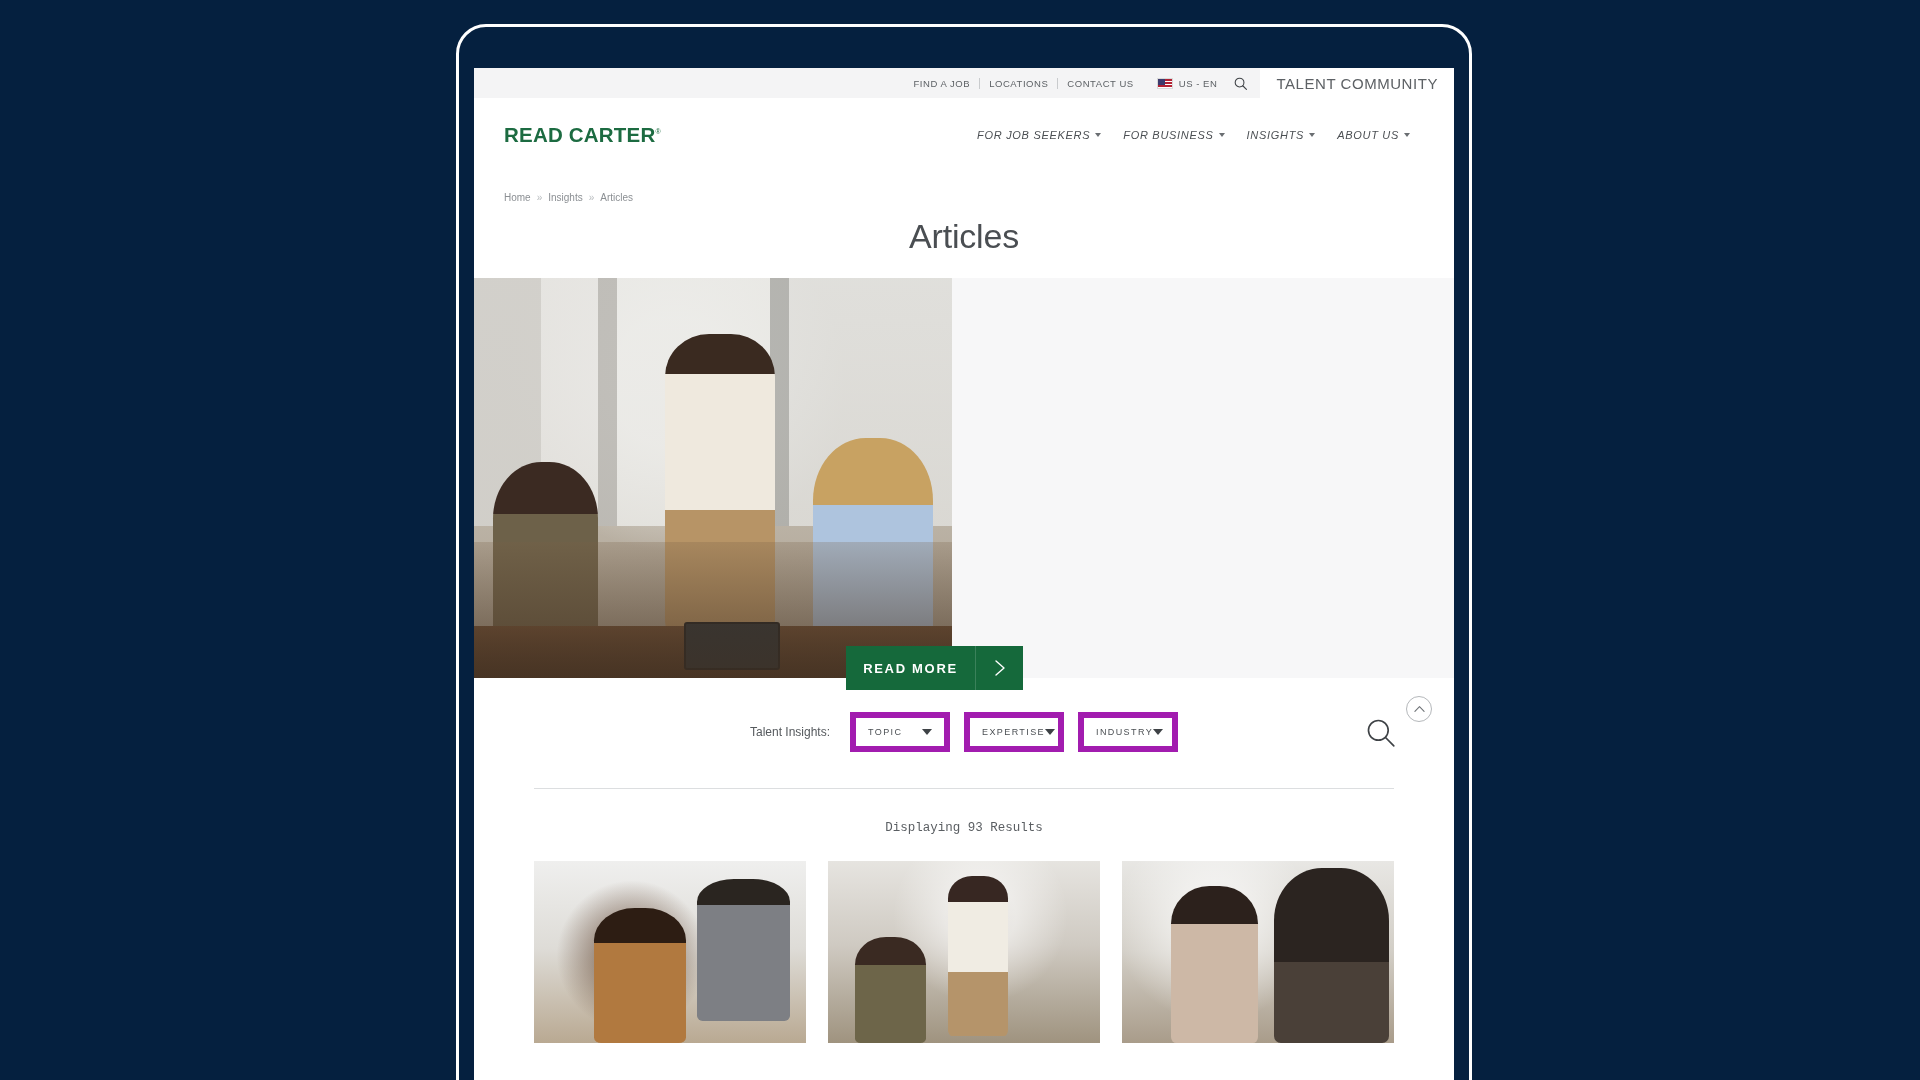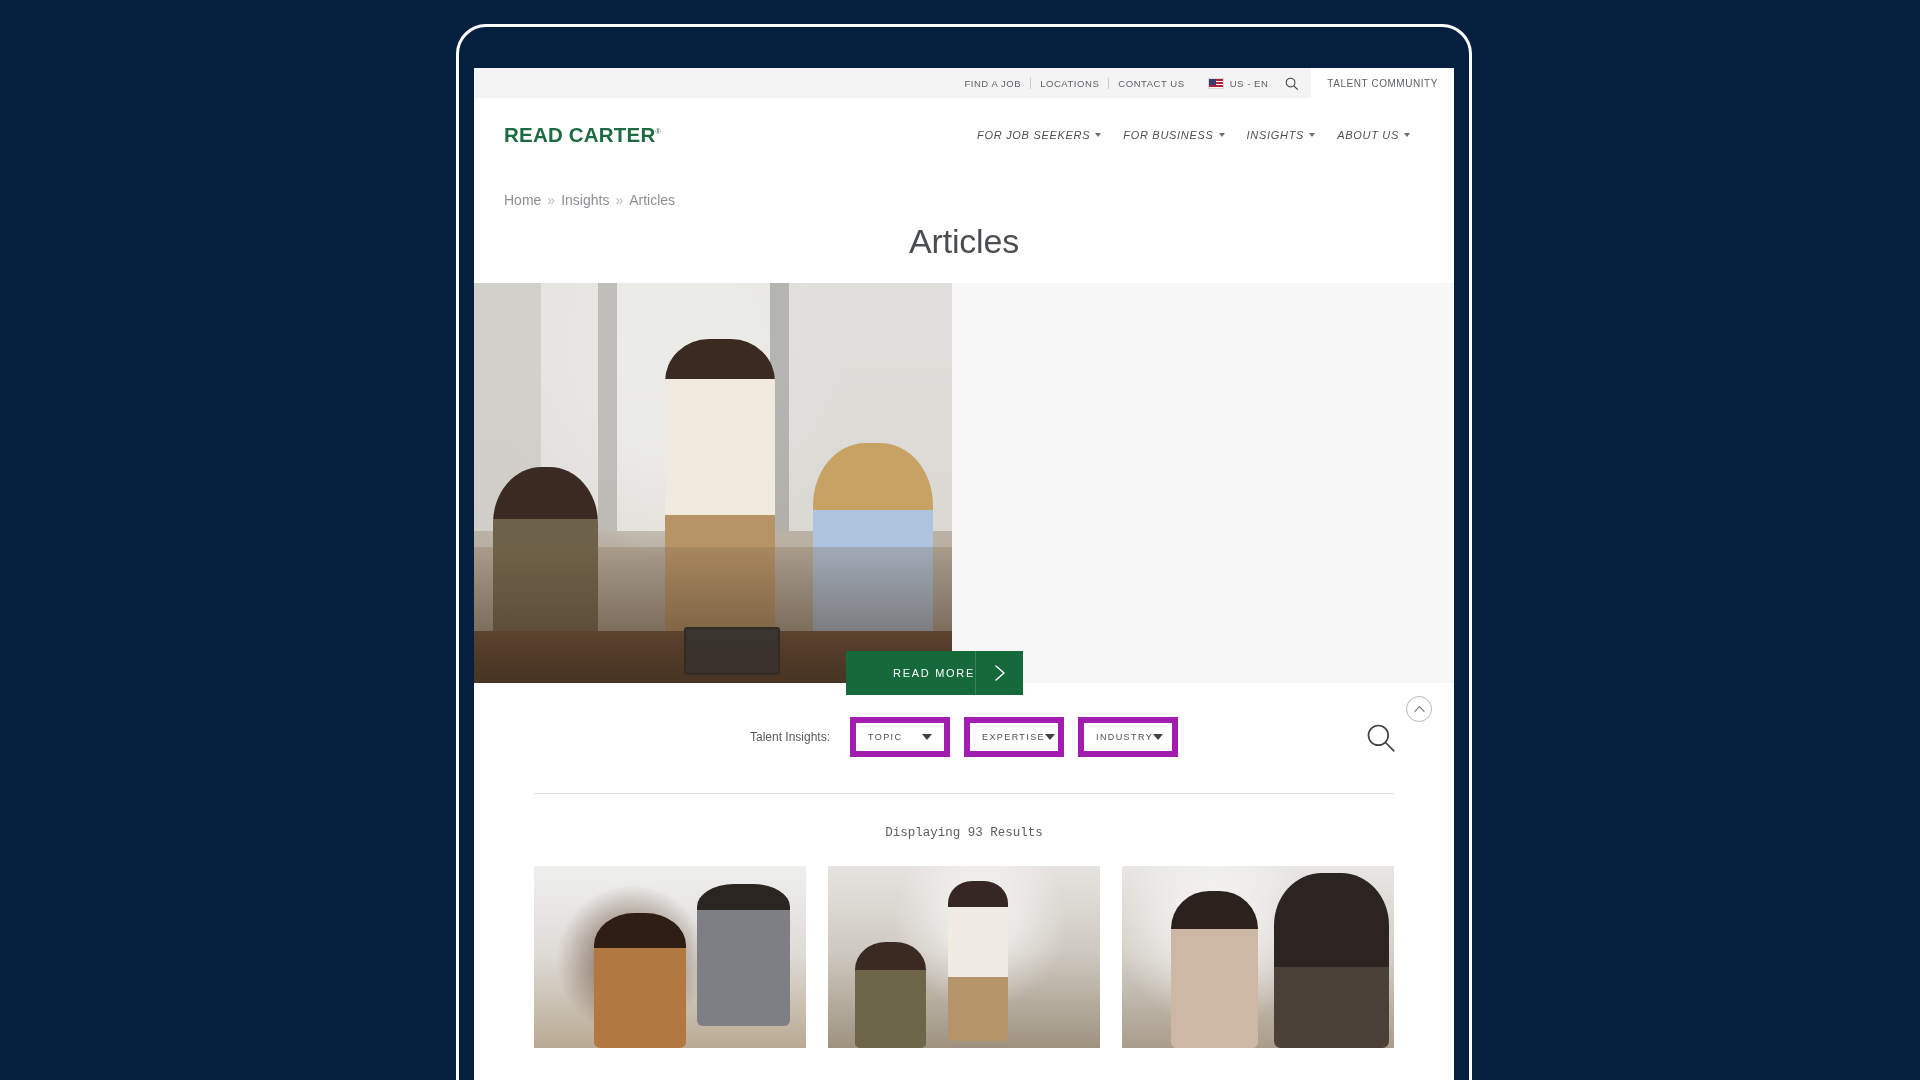--- a/index.html
+++ b/index.html
@@ -109,21 +109,21 @@
     display: flex;
     align-items: center;
     cursor: pointer;
   }
   .talent-community {
     height: 30px;
     background: #ffffff;
     display: flex;
     align-items: center;
     padding: 0 16px;
-    font-size: 10px;
+    font-size: 15px;
     letter-spacing: 0.55px;
     color: #5d6165;
     white-space: nowrap;
     cursor: pointer;
   }
 
   
   .main-header {
     height: 74px;
     background: #ffffff;
@@ -170,21 +170,21 @@
     border-right: 3.5px solid transparent;
     border-top: 4px solid #6a6e72;
     display: inline-block;
   }
 
   
   .crumb-wrap {
     padding: 20px 30px 0 30px;
   }
   .breadcrumb {
-    font-size: 14px;
+    font-size: 10px;
     color: #8b8f93;
     display: flex;
     gap: 6px;
     align-items: center;
   }
   .breadcrumb a { color: #8b8f93; text-decoration: none; }
   .breadcrumb .sep { color: #b6babd; }
 
   .page-title {
     text-align: center;
@@ -299,24 +299,24 @@
     bottom: -12px;
     display: flex;
     align-items: center;
     background: #15693b;
     height: 44px;
     width: 177px;
     cursor: pointer;
   }
   .read-more .label {
     flex: 1;
-    text-align: right;
+    text-align: center;
     color: #ffffff;
-    font-size: 11px;
-    font-weight: normal;
+    font-size: 13px;
+    font-weight: bold;
     letter-spacing: 1.7px;
   }
   .read-more .arrow-box {
     width: 48px;
     height: 44px;
     border-left: 1px solid rgba(255,255,255,.16);
     display: flex;
     align-items: center;
     justify-content: center;
   }

